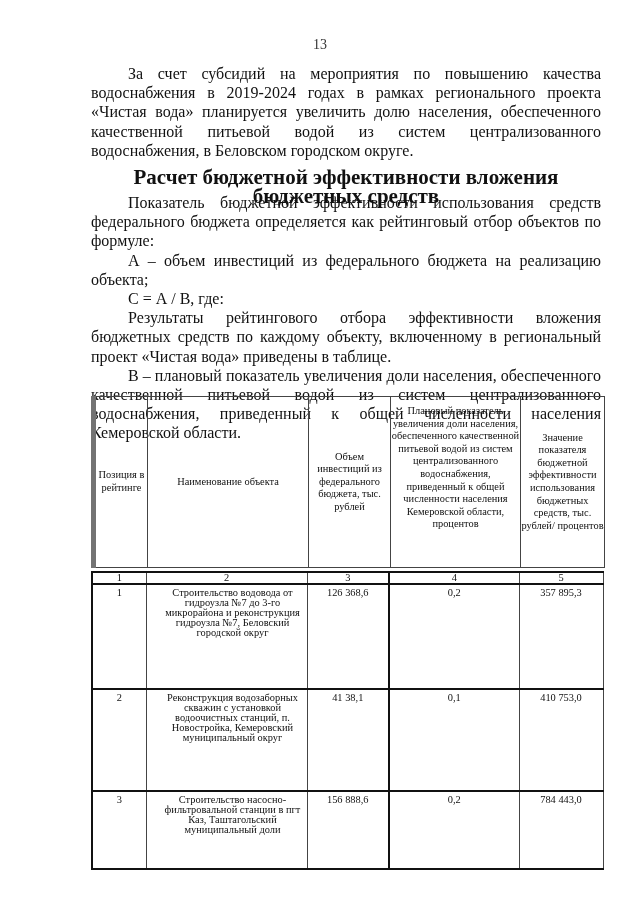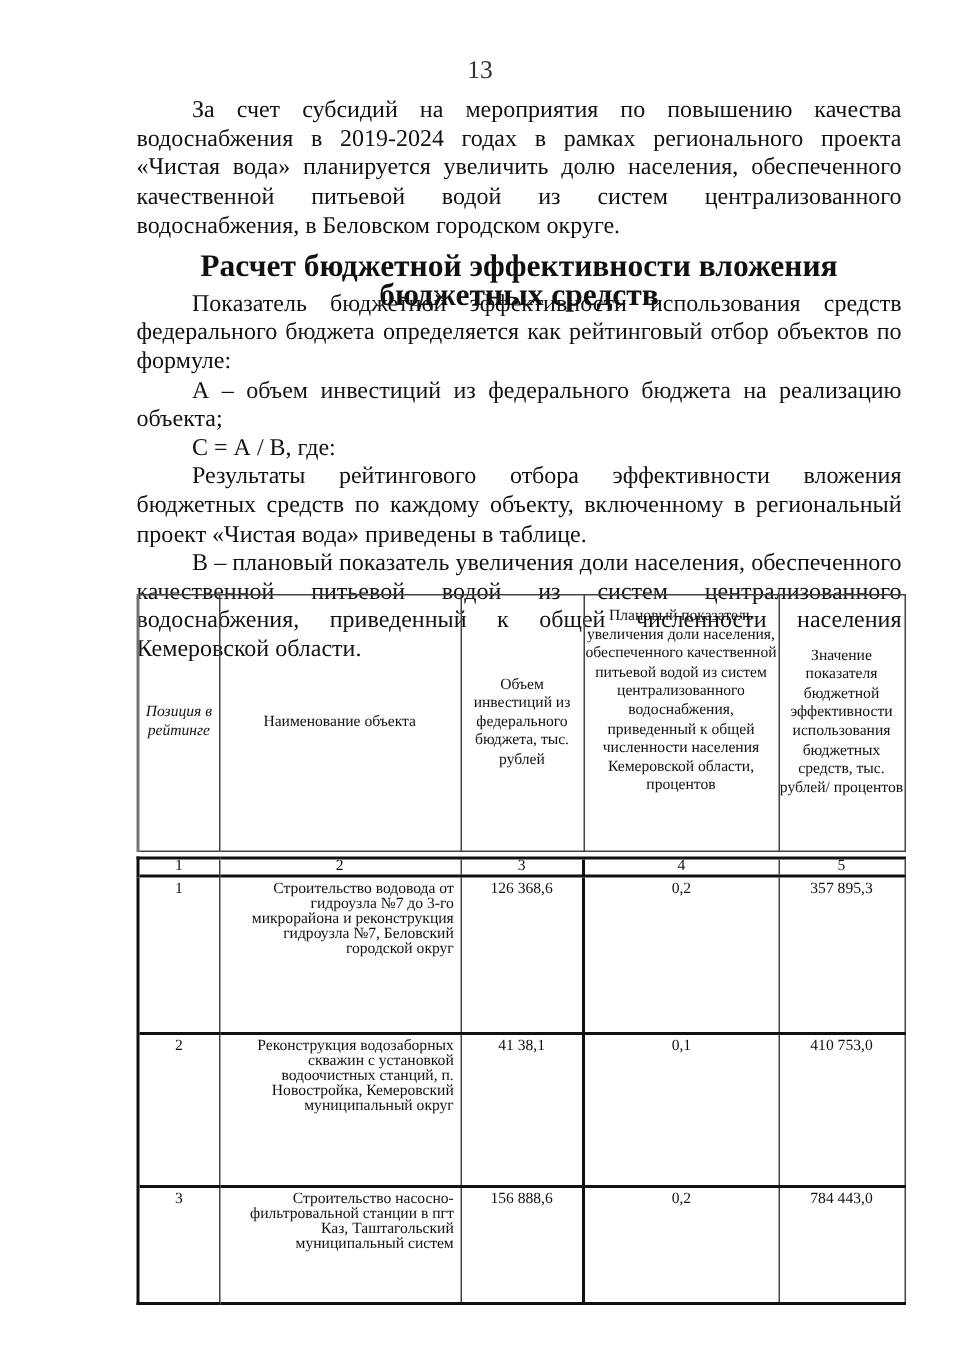--- a/index.html
+++ b/index.html
@@ -14,21 +14,21 @@
     overflow: hidden;
     font-family: "Liberation Serif", "DejaVu Serif", serif;
     color: #111111;
   }
   .page-number {
     position: absolute;
     top: 37px;
     left: 0;
     width: 640px;
     text-align: center;
-    font-size: 17px;
+    font-size: 14px;
     color: #333333;
   }
   .text-block {
     position: absolute;
     left: 91px;
     width: 510px;
     font-size: 16px;
     line-height: 19.2px;
     text-align: justify;
   }
@@ -69,21 +69,21 @@
     padding: 0;
   }
   th {
     font-weight: normal;
     font-size: 10.4px;
     line-height: 12.6px;
     text-align: center;
     vertical-align: middle;
     height: 162px;
   }
-  th.col1 { border-left: 2px solid #737373; font-style: italic; }
+  th.col1 { border-left: 5px solid #737373; }
   .col-w1 { width: 54px; }
   .col-w2 { width: 161px; }
   .col-w3 { width: 82px; }
   .col-w4 { width: 130px; }
   .col-w5 { width: 84px; }
   table.numrow {
     margin-top: 3px;
   }
   table.numrow td {
     font-size: 10.4px;
@@ -95,21 +95,21 @@
   td.data {
     font-size: 13.4px;
     line-height: 16.3px;
     vertical-align: top;
   }
   td.data.center {
     text-align: center;
     padding-top: 3px;
   }
   td.data.name {
-    text-align: right;
+    text-align: center;
     padding: 3px 4px 0 16px;
   }
   td.first { border-left: 2px solid #111; }
   td.c4 { border-left: 2px solid #111; }
   tr.r1 td { height: 100px; }
   tr.r2 td { height: 97px; }
   tr.r3 td { height: 73px; }
   tr.r3 td { border-bottom: 2px solid #111; }
 </style>
 </head>
@@ -175,20 +175,20 @@
     </tr>
     <tr class="r2">
       <td class="data center first">2</td>
       <td class="data name">Реконструкция водозаборных скважин с установкой водоочистных станций, п. Новостройка, Кемеровский муниципальный округ</td>
       <td class="data center">41 38,1</td>
       <td class="data center c4">0,1</td>
       <td class="data center">410 753,0</td>
     </tr>
     <tr class="r3">
       <td class="data center first">3</td>
-      <td class="data name">Строительство насосно-фильтровальной станции в пгт Каз, Таштагольский муниципальный систем</td>
+      <td class="data name">Строительство насосно-фильтровальной станции в пгт Каз, Таштагольский муниципальный доли</td>
       <td class="data center">156 888,6</td>
       <td class="data center c4">0,2</td>
       <td class="data center">784 443,0</td>
     </tr>
   </tbody>
     </table>
 </div>
 
 </body></html>

